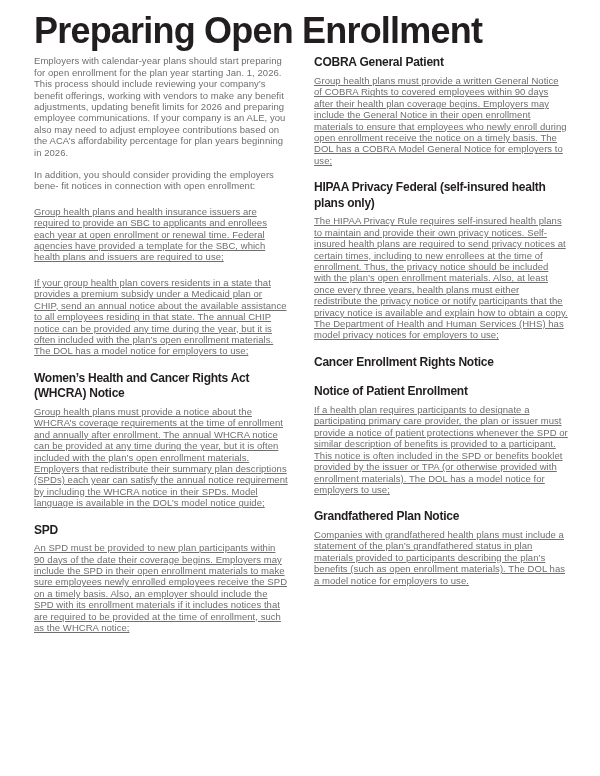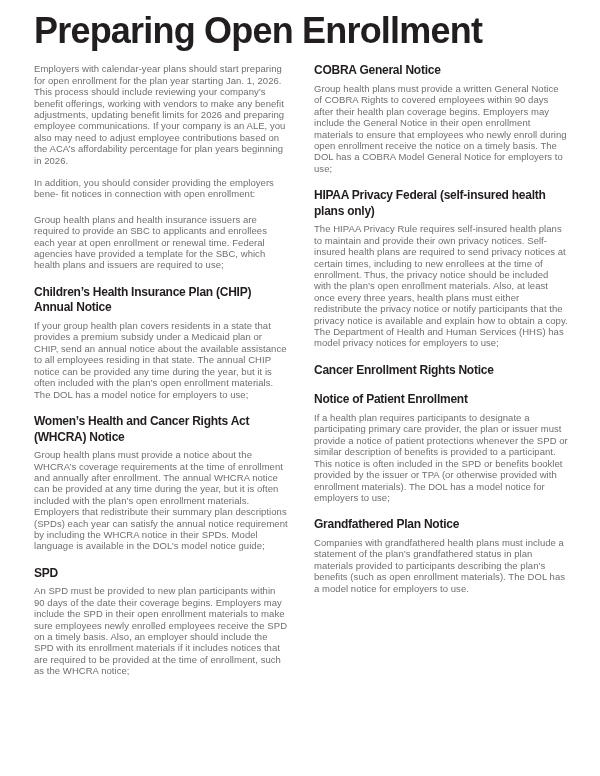--- a/index.html
+++ b/index.html
@@ -25,21 +25,21 @@
     margin: 0;
     font-size: 36px;
     font-weight: 700;
     letter-spacing: -0.8px;
     color: #221e1f;
     line-height: 1.15;
   }
   .cols {
     display: flex;
     gap: 26px;
-    margin-top: 12px;
+    margin-top: 4px;
   }
   .col {
     flex: 1 1 0;
     min-width: 0;
   }
   p.body {
     margin: 0 0 11px 0;
     font-size: 9.5px;
     line-height: 11.4px;
     color: #6e6f71;
@@ -54,59 +54,59 @@
   h2.sec-heading {
     margin: 0 0 4px 0;
     font-size: 12px;
     font-weight: 700;
     letter-spacing: -0.25px;
     line-height: 1.3;
     color: #221e1f;
   }
   section p.body {
     margin-bottom: 0;
+    text-decoration: underline;
   }
 </style>
 </head>
 <body>
 
 <div class="page">
 
   <h1 class="title">Preparing Open Enrollment</h1>
 
   <div class="cols">
 
     <div class="col">
       <p class="body">Employers with calendar-year plans should start preparing for open enrollment for the plan year starting Jan. 1, 2026. This process should include reviewing your company’s benefit offerings, working with vendors to make any benefit adjustments, updating benefit limits for 2026 and preparing employee communications. If your company is an ALE, you also may need to adjust employee contributions based on the ACA’s affordability percentage for plan years beginning in 2026.</p>
       <p class="body">In addition, you should consider providing the employers bene- fit notices in connection with open enrollment:</p>
 
       <section>
         <p class="body">Group health plans and health insurance issuers are required to provide an SBC to applicants and enrollees each year at open enrollment or renewal time. Federal agencies have provided a template for the SBC, which health plans and issuers are required to use;</p>
       </section>
 
       <section>
-        <h2 class="sec-heading">Children’s Health Insurance Plan (CHIP) Annual Notice</h2>
         <p class="body">If your group health plan covers residents in a state that provides a premium subsidy under a Medicaid plan or CHIP, send an annual notice about the available assistance to all employees residing in that state. The annual CHIP notice can be provided any time during the year, but it is often included with the plan’s open enrollment materials. The DOL has a model notice for employers to use;</p>
       </section>
 
       <section>
         <h2 class="sec-heading">Women’s Health and Cancer Rights Act (WHCRA) Notice</h2>
         <p class="body">Group health plans must provide a notice about the WHCRA’s coverage requirements at the time of enrollment and annually after enrollment. The annual WHCRA notice can be provided at any time during the year, but it is often included with the plan’s open enrollment materials. Employers that redistribute their summary plan descriptions (SPDs) each year can satisfy the annual notice requirement by including the WHCRA notice in their SPDs. Model language is available in the DOL’s model notice guide;</p>
       </section>
 
       <section>
         <h2 class="sec-heading">SPD</h2>
         <p class="body">An SPD must be provided to new plan participants within 90 days of the date their coverage begins. Employers may include the SPD in their open enrollment materials to make sure employees newly enrolled employees receive the SPD on a timely basis. Also, an employer should include the SPD with its enrollment materials if it includes notices that are required to be provided at the time of enrollment, such as the WHCRA notice;</p>
       </section>
     </div>
 
     <div class="col">
 
       <section>
-        <h2 class="sec-heading">COBRA General Notice</h2>
+        <h2 class="sec-heading">COBRA General Patient</h2>
         <p class="body">Group health plans must provide a written General Notice of COBRA Rights to covered employees within 90 days after their health plan coverage begins. Employers may include the General Notice in their open enrollment materials to ensure that employees who newly enroll during open enrollment receive the notice on a timely basis. The DOL has a COBRA Model General Notice for employers to use;</p>
       </section>
 
       <section>
         <h2 class="sec-heading">HIPAA Privacy Federal (self-insured health plans only)</h2>
         <p class="body">The HIPAA Privacy Rule requires self-insured health plans to maintain and provide their own privacy notices. Self-insured health plans are required to send privacy notices at certain times, including to new enrollees at the time of enrollment. Thus, the privacy notice should be included with the plan’s open enrollment materials. Also, at least once every three years, health plans must either redistribute the privacy notice or notify participants that the privacy notice is available and explain how to obtain a copy. The Department of Health and Human Services (HHS) has model privacy notices for employers to use;</p>
       </section>
 
       <section>
         <h2 class="sec-heading">Cancer Enrollment Rights Notice</h2>

